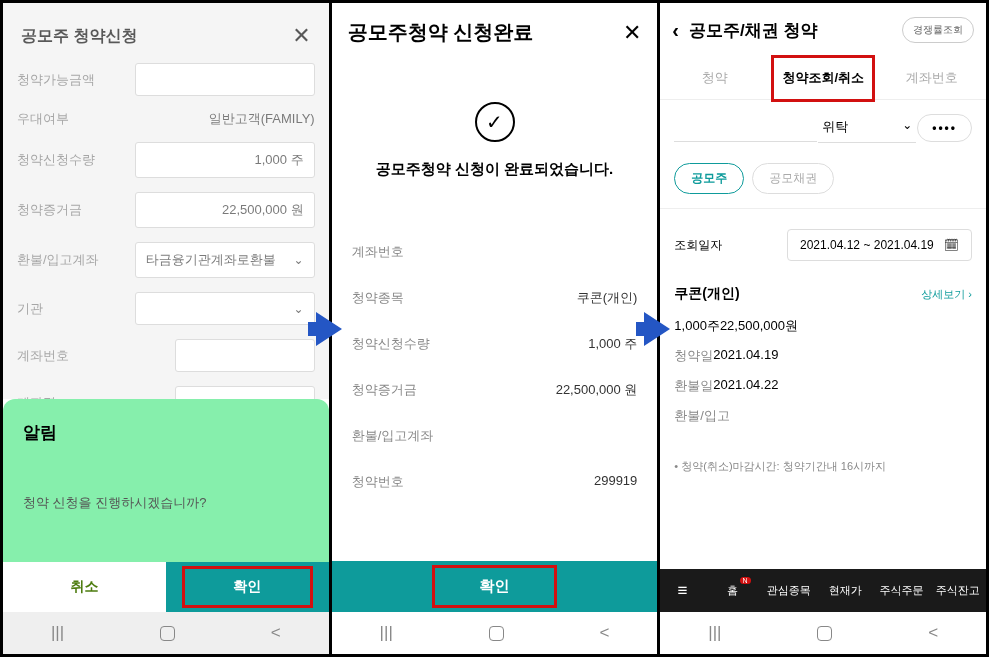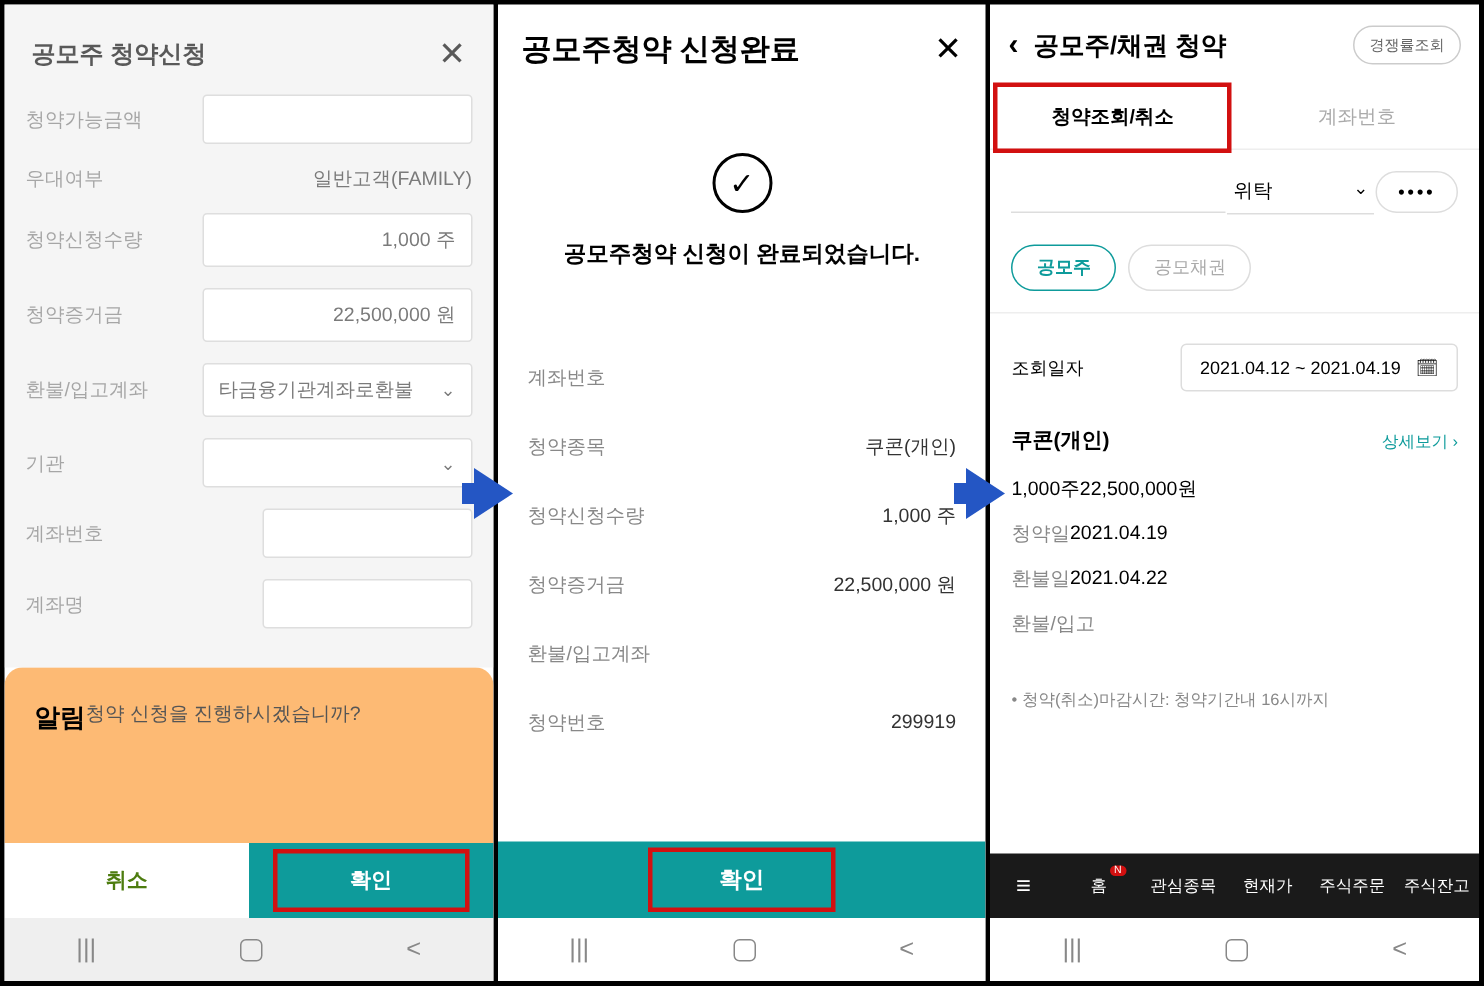--- a/index.html
+++ b/index.html
@@ -10,21 +10,21 @@
     .s1-main { background: #f0f0f0; opacity: 0.65; flex: 1; padding: 14px; overflow: hidden; }
     .s1-hdr { display: flex; justify-content: space-between; align-items: center; padding: 6px 4px 14px; }
     .s1-hdr h1 { font-size: 16px; font-weight: bold; }
     .s1-close { font-size: 22px; cursor: pointer; }
     .form-row { display: flex; justify-content: space-between; align-items: center; margin-bottom: 14px; font-size: 13px; color: #666; }
     .form-row .lbl { color: #777; }
     .form-row .val { color: #333; text-align: right; }
     .input-box { background: #fff; border: 1px solid #ccc; border-radius: 3px; padding: 8px 10px; text-align: right; font-size: 13px; min-width: 180px; color: #333; }
     .input-box.wide { display: flex; justify-content: space-between; align-items: center; text-align: left; }
     .chev { font-size: 12px; }
-    .s1-sheet { background: #fdba74; border-top-left-radius: 12px; border-top-right-radius: 12px; padding: 22px 20px; display: flex; }
+    .s1-sheet { background: #86efac; border-top-left-radius: 12px; border-top-right-radius: 12px; padding: 22px 20px; display: flex; flex-direction: column; }
     .s1-sheet h2 { font-size: 17px; font-weight: bold; margin-bottom: 50px; }
     .s1-sheet p { font-size: 13px; color: #555; margin-bottom: 28px; }
     .btn-row { display: flex; }
     .btn { flex: 1; text-align: center; padding: 16px 0; font-size: 14px; font-weight: bold; }
     .btn-cancel { background: #fff; color: #4d7c0f; }
     .btn-ok { background: #0e9b9b; color: #fff; position: relative; }
     .redbox { position: absolute; border: 3px solid #d21010; pointer-events: none; }
     
     
     .s2-hdr { display: flex; justify-content: space-between; align-items: center; padding: 16px; }
@@ -197,20 +197,21 @@
 
 <div class="arrow a2"></div>
 
 <div class="screen">
   <div class="s3-hdr">
     <span class="back-ic">‹</span>
     <h1>공모주/채권 청약</h1>
     <span class="pill-btn">경쟁률조회</span>
   </div>
   <div class="tabs">
+    <div class="tab">청약</div>
     <div class="tab active">
       <span>청약조회/취소</span>
       <div class="redbox" style="top:-2px;left:2px;right:2px;bottom:-3px"></div>
     </div>
     <div class="tab">계좌번호</div>
   </div>
   <div class="s3-filters">
     <div class="sel-box sel-blank">
         <span>&nbsp;</span>
       </div>

